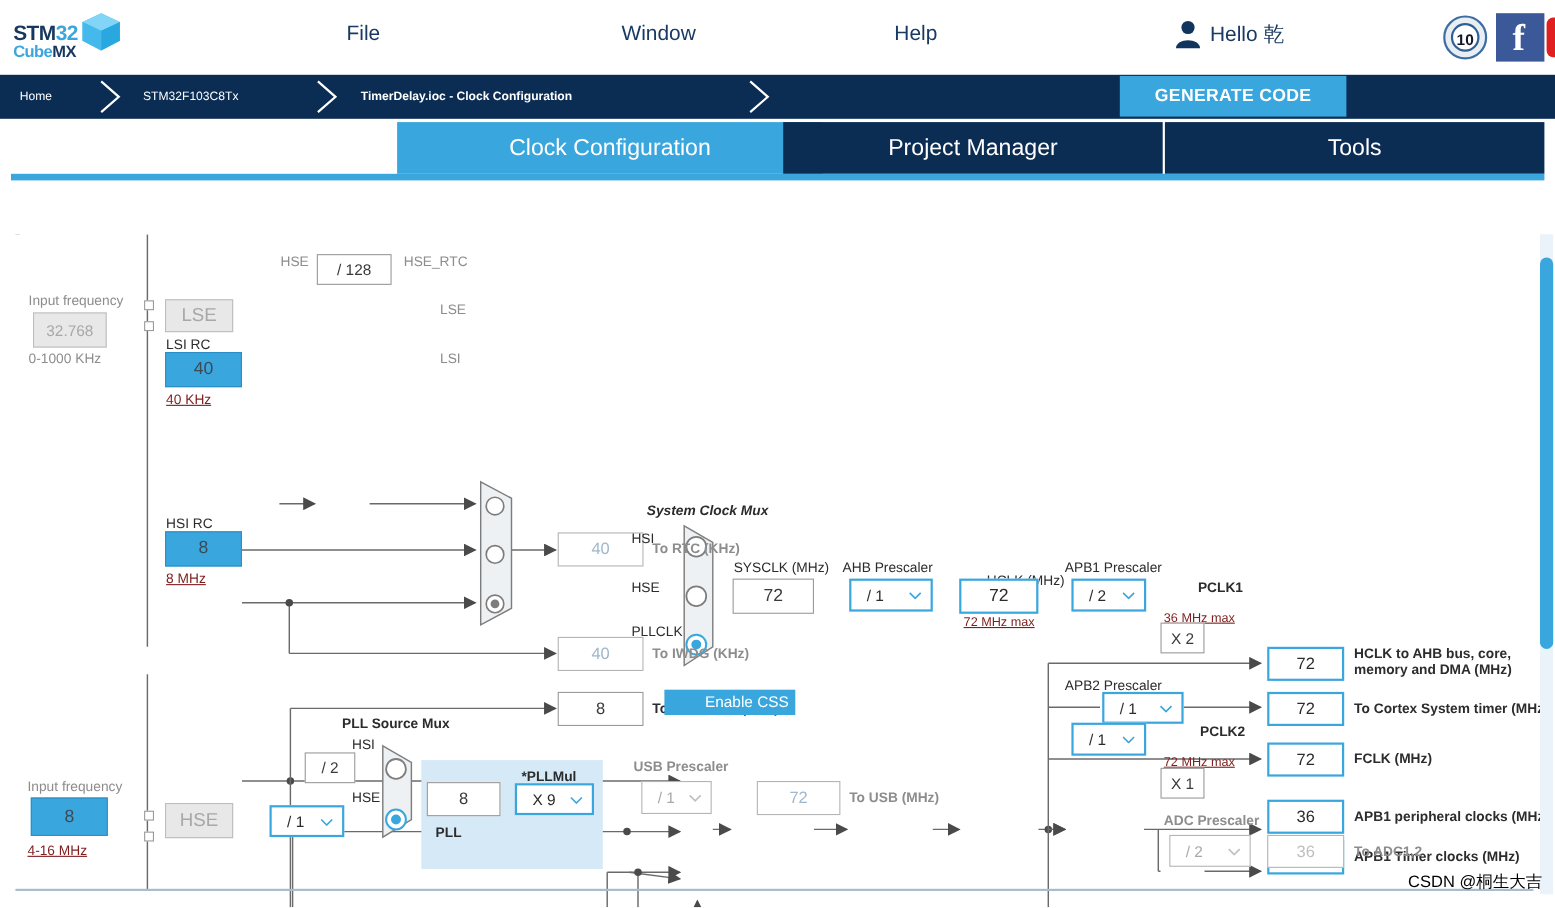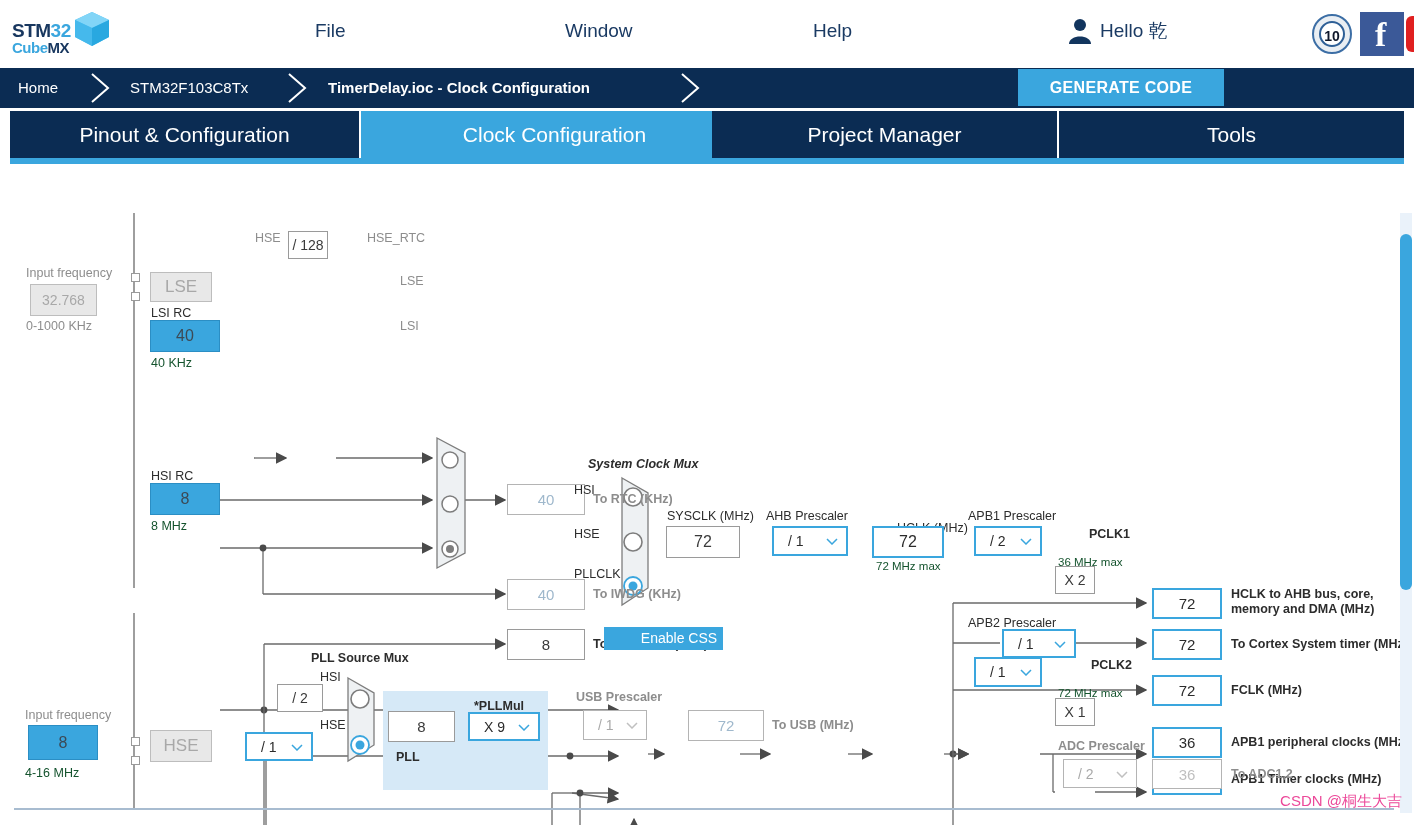--- a/index.html
+++ b/index.html
@@ -38,21 +38,21 @@
              text-align:center; line-height:26px; }
   .fbicon { position:absolute; left:1360px; top:12px; width:44px; height:44px; background:#3b5998; }
   .fbicon .f { position:absolute; left:15px; top:4px; color:#fff; font-size:34px; font-weight:bold; font-family:"Liberation Serif", serif; }
   .ytsliver { position:absolute; left:1406px; top:16px; width:10px; height:36px; background:#e02020; border-radius:6px 0 0 6px; }
 
   
   .breadcrumb {
     position:absolute; left:0; top:68px; width:1414px; height:40px; background:#0b2c53;
   }
   .crumb {
-    position:absolute; top:0; height:40px; line-height:40px; color:#ffffff; font-size:15px;
+    position:absolute; top:0; height:40px; line-height:40px; color:#ffffff; font-size:11px;
     white-space:nowrap; cursor:pointer;
   }
   .crumb.active { font-weight:bold; }
   .chev { position:absolute; top:0; width:34px; height:40px; }
   .gencode {
     position:absolute; left:1018px; top:69px; width:206px; height:37px;
     background:#3aa6de; color:#ffffff; font-size:16px; font-weight:bold; letter-spacing:0.3px;
     text-align:center; line-height:37px; cursor:pointer;
   }
 
@@ -101,33 +101,33 @@
     font-size:14px; color:#2b2b2b; cursor:pointer;
   }
   .selbox .v { position:absolute; left:0; top:0; width:100%; height:100%; display:flex; align-items:center; padding-left:14px;}
   .selbox .cv { position:absolute; right:8px; top:50%; margin-top:-3px; width:12px; height:7px; }
   .selbox.grey { border:1px solid #b4b4b4; color:#a9a9a9; }
 
   .lbl { position:absolute; font-size:12.5px; color:#2c2c2c; white-space:nowrap; }
   .lbl.sm { font-size:11.5px; }
   .lbl.grey { color:#8d8d8d; }
   .lbl.bold { font-weight:bold; }
-  .lbl.blue { color:#14532d; }
+  .lbl.blue { color:#7f1d1d;text-decoration:underline; }
   .lbl.greybold { color:#8d8d8d; font-weight:bold; }
 
   .pllbg { position:absolute; background:#d6e9f7; }
   .enablecss {
     position:absolute; background:#3aa6de; color:#ffffff; font-size:14px;
     text-align:center; line-height:22px; cursor:pointer;
   }
 
   .scrollbar-track { position:absolute; right:2px; top:213px; width:12px; height:600px; background:#eaf2fa; }
   .scrollbar-thumb { position:absolute; right:2px; top:234px; width:12px; height:356px; background:#3aa6de; border-radius:6px; cursor:pointer; }
 
-  .watermark { position:absolute; right:12px; bottom:14px; font-size:15px; color:#ec4899; }
+  .watermark { position:absolute; right:12px; bottom:14px; font-size:15px; color:#000000; }
 
   .pinbox { position:absolute; width:9px; height:9px; border:1px solid #9a9a9a; background:#ffffff; }
 </style>
 </head>
 <body>
 
 <div id="app">
 
   <div class="topbar">
     <div class="logo">
@@ -170,21 +170,20 @@
       <polyline points="6,6 22,20 6,34" fill="none" stroke="#ffffff" stroke-width="2"></polyline>
     </svg>
     <div class="crumb active" style="left:328px">TimerDelay.ioc - Clock Configuration</div>
     <svg class="chev" style="left:676px" viewBox="0 0 34 40">
       <polyline points="6,6 22,20 6,34" fill="none" stroke="#ffffff" stroke-width="2"></polyline>
     </svg>
   </div>
   <div class="gencode">GENERATE CODE</div>
 
   <div class="tabsbar">
-    <div class="tab" style="left:10px; width:349px">Pinout &amp; Configuration</div>
     <div class="tab sel" style="left:361px; width:387px">Clock Configuration</div>
     <div class="tab" style="left:1059px; width:345px">Tools</div>
     <div class="tab" style="left:712px; width:345px">Project Manager</div>
   </div>
   <div class="tabunderline"></div>
 
   <div class="toolbar">
     <svg class="tbicon" style="left:337px" viewBox="0 0 30 30">
       <path d="M7 10 H19 a5 5 0 0 1 0 10 H14" fill="none" stroke="#b6b6b6" stroke-width="1.6"></path>
       <polyline points="11,5 6,10 11,15" fill="none" stroke="#b6b6b6" stroke-width="1.6"></polyline>
@@ -360,21 +359,21 @@
 
     <div class="pinbox" style="left:131px; top:60px;"></div>
     <div class="pinbox" style="left:131px; top:79px;"></div>
     <div class="nodebox dim" style="left:150px; top:59px; width:62px; height:30px; font-size:17px;">LSE</div>
 
     <div class="lbl" style="left:151px; top:93px;">LSI RC</div>
     <div class="nodebox filled" style="left:150px; top:107px; width:70px; height:32px; font-size:16px; color:#3c4a56;">40</div>
     <div class="lbl blue" style="left:151px; top:143px;">40 KHz</div>
 
     <div class="lbl grey" style="left:255px; top:18px;">HSE</div>
-    <div class="nodebox" style="left:288px; top:18px; width:40px; height:28px;">/ 128</div>
+    <div class="nodebox" style="left:288px; top:18px; width:68px; height:28px;">/ 128</div>
     <div class="lbl grey" style="left:367px; top:18px;">HSE_RTC</div>
     <div class="lbl grey" style="left:400px; top:61px;">LSE</div>
     <div class="lbl grey" style="left:400px; top:106px;">LSI</div>
 
     <div class="nodebox ghost" style="left:507px; top:271px; width:78px; height:31px; font-size:15px;">40</div>
     <div class="lbl greybold" style="left:593px; top:279px;">To RTC (KHz)</div>
 
     <div class="nodebox ghost" style="left:507px; top:366px; width:78px; height:31px; font-size:15px;">40</div>
     <div class="lbl greybold" style="left:593px; top:374px;">To IWDG (KHz)</div>
 

